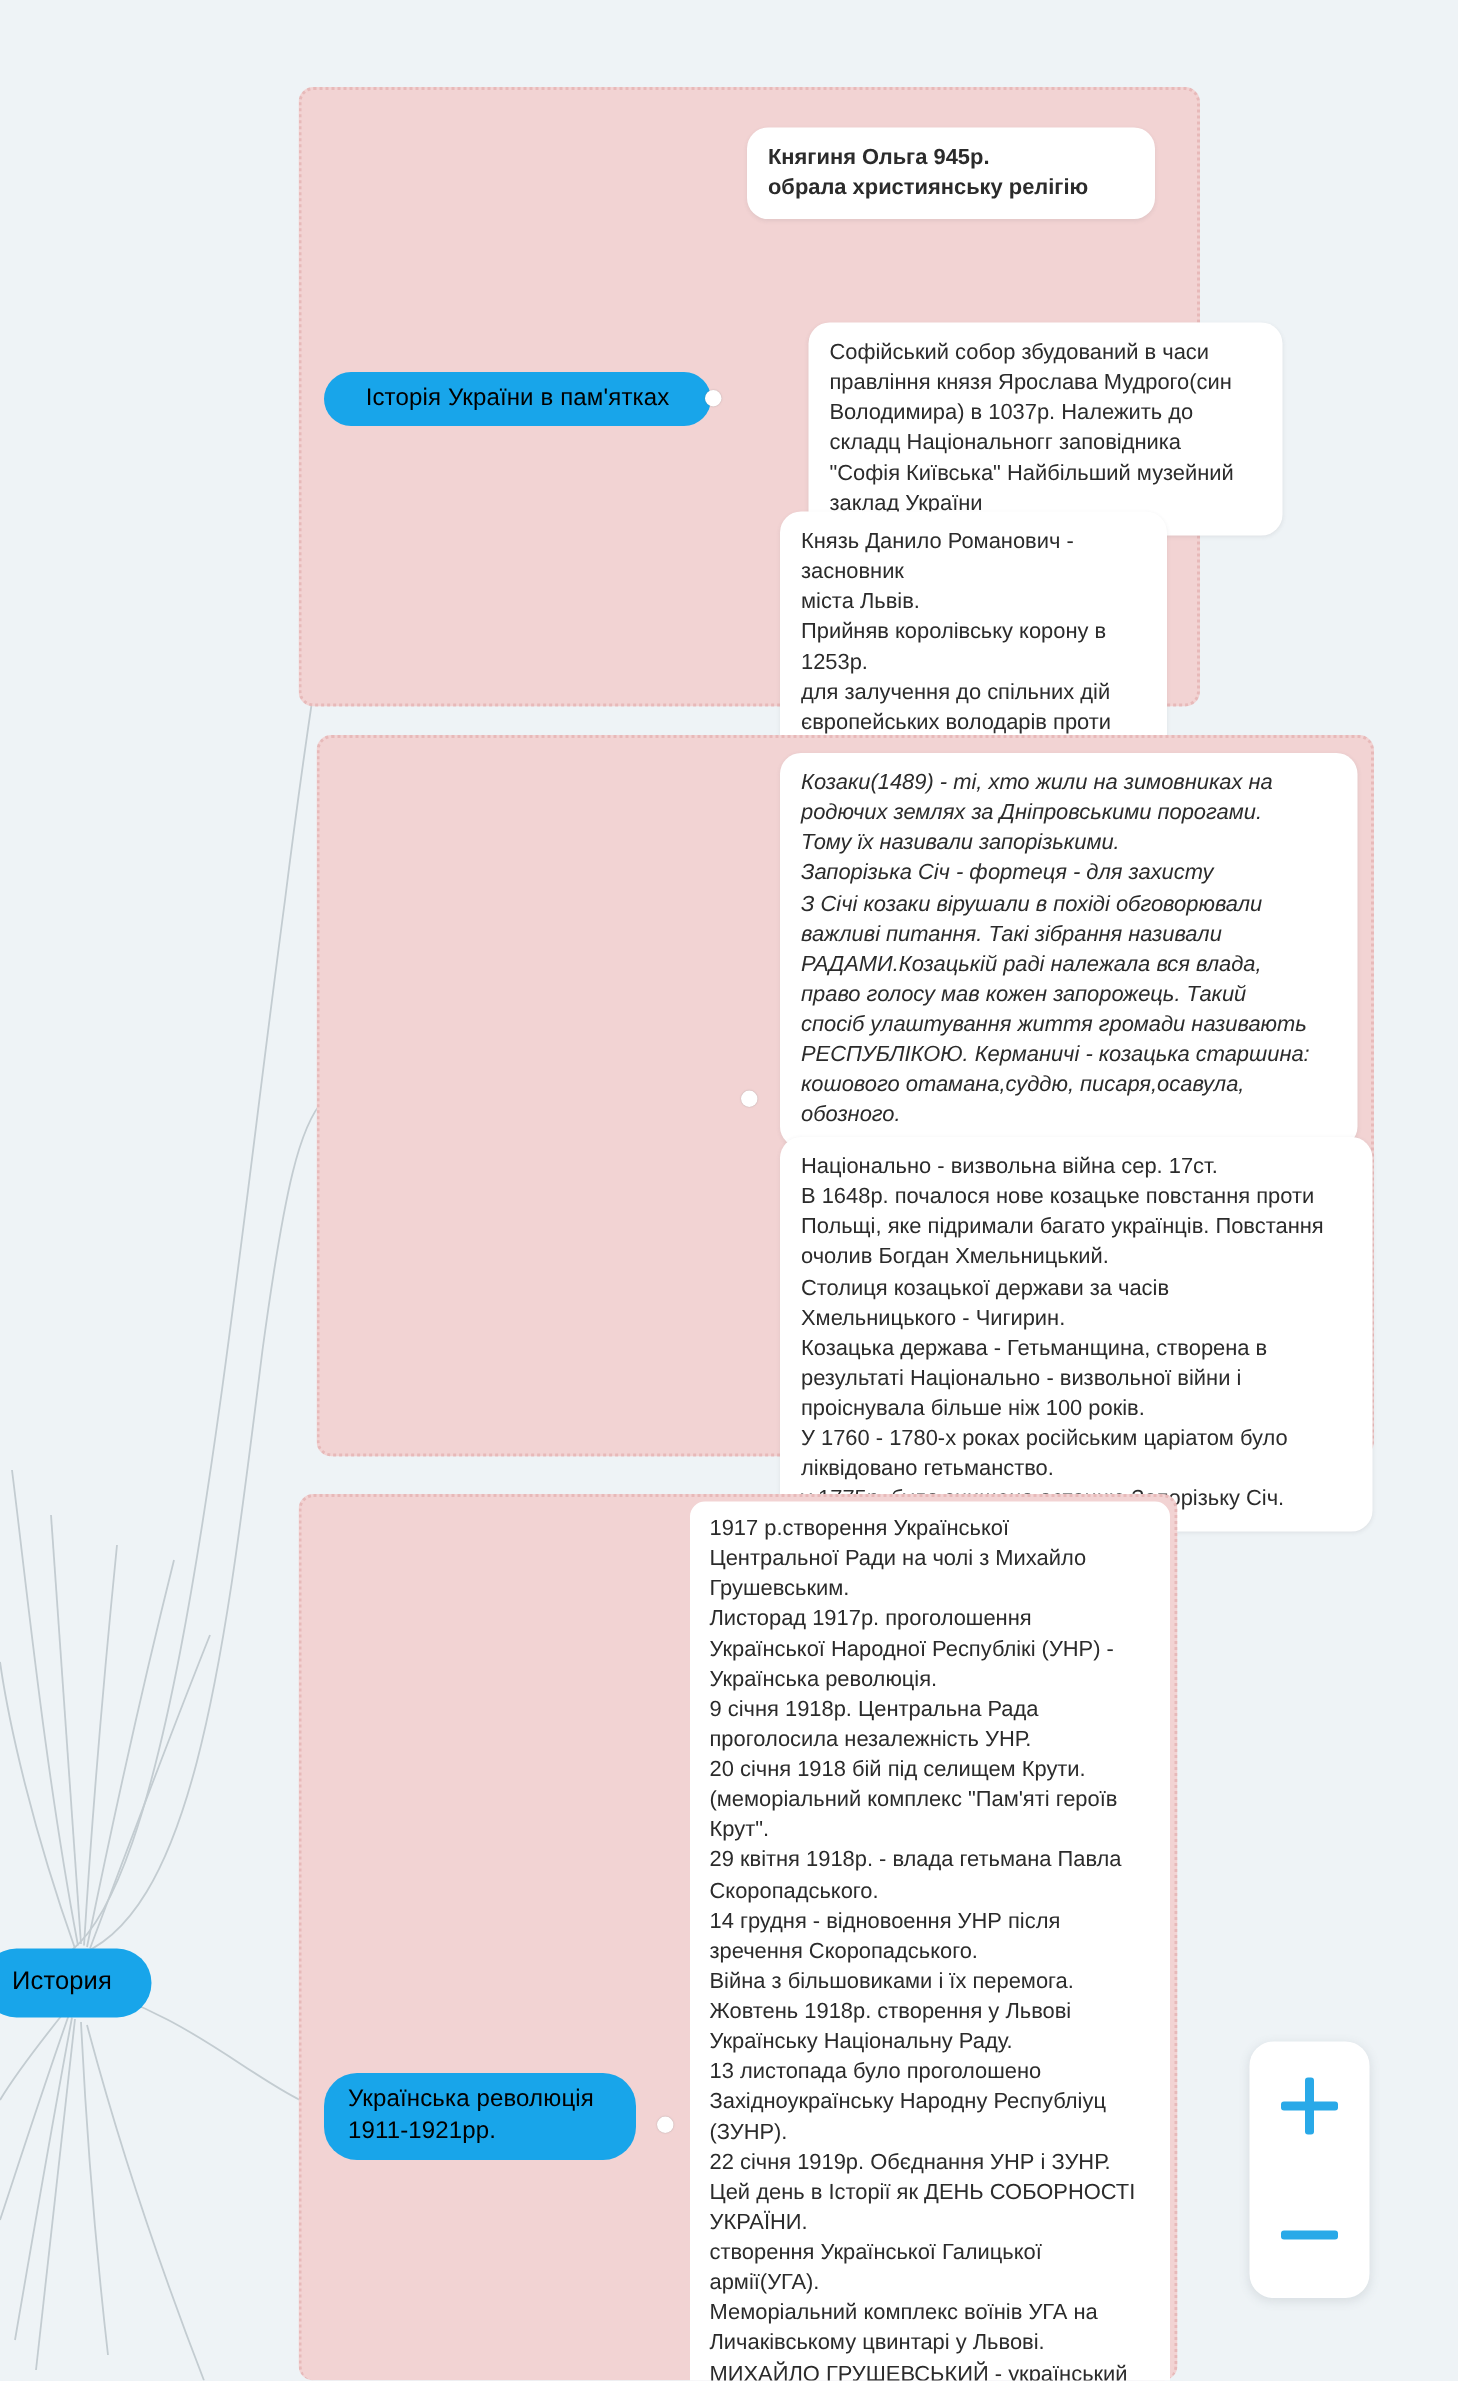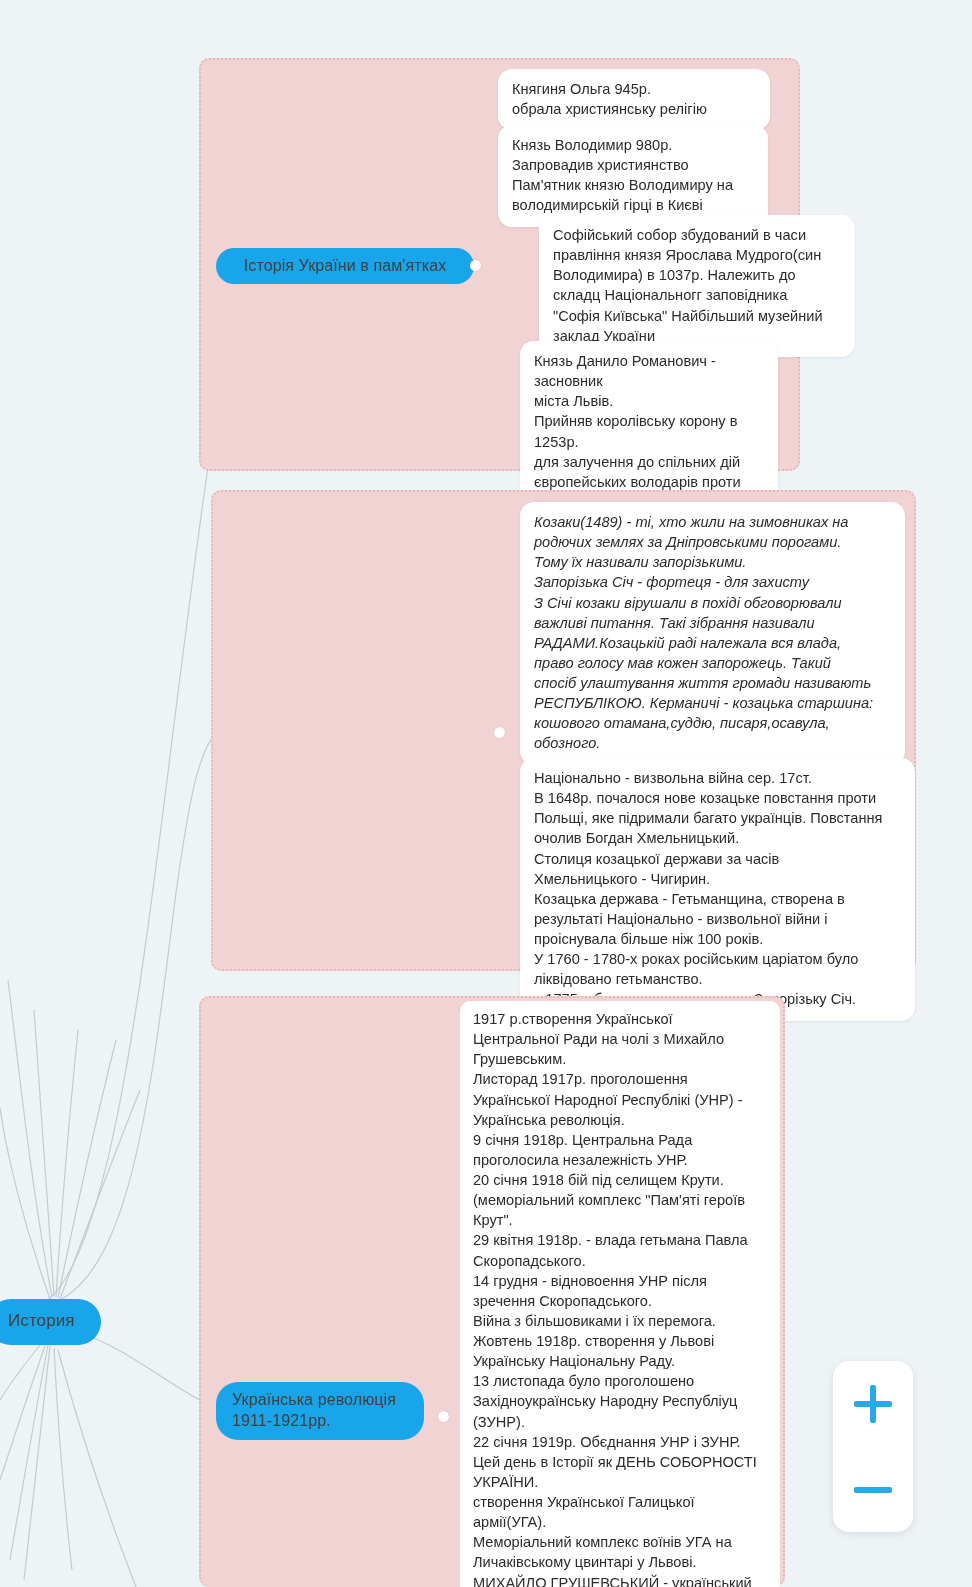--- a/index.html
+++ b/index.html
@@ -38,21 +38,21 @@
     background: #f2d3d3;
     border: 2px dotted #e7b9b9;
     border-radius: 10px;
     box-sizing: border-box;
   }
 
   
   .node {
     position: absolute;
     background: #18a5ea;
-    color: #404040;
+    color: #000000;
     border-radius: 22px;
     padding: 7px 16px 8px 16px;
     font-size: 16px;
     line-height: 1.32;
     box-sizing: border-box;
     white-space: pre-line;
     letter-spacing: .1px;
   }
   .node.root {
     border-radius: 26px;
@@ -153,26 +153,22 @@
       <path d="M58 1350 C 82 1440 110 1520 136 1587"></path>
       <path d="M44 1340 C 20 1370 6 1390 0 1400"></path>
     </g>
   </svg>
 
   <div class="group" style="left:199px; top:58px; width:601px; height:413px;"></div>
 
   <div class="node" style="left:216px; top:248px; width:258px; height:36px; text-align:center;">Історія України в пам'ятках</div>
   <div class="knob" style="left:470px; top:260px;"></div>
 
-  <div class="card" style="left:498px; top:69px; width:272px;">Княгиня Ольга 945р.
+  <div class="card" style="left:498px; top:85px; width:272px;font-weight:bold;">Княгиня Ольга 945р.
 обрала християнську релігію</div>
-  <div class="card" style="left:498px; top:125px; width:270px;">Князь Володимир 980р.
-Запровадив християнство
-Пам'ятник князю Володимиру на
-володимирській гірці в Києві</div>
   <div class="card" style="left:498px; top:215px; width:316px;margin-left:41px;">Софійський собор збудований в часи
 правління князя Ярослава Мудрого(син
 Володимира) в 1037р. Належить до
 складц Національногг заповідника
 "Софія Київська" Найбільший музейний
 заклад України</div>
   <div class="card" style="left:520px; top:341px; width:258px;">Князь Данило Романович - засновник
 міста Львів.
 Прийняв королівську корону в 1253р.
 для залучення до спільних дій

